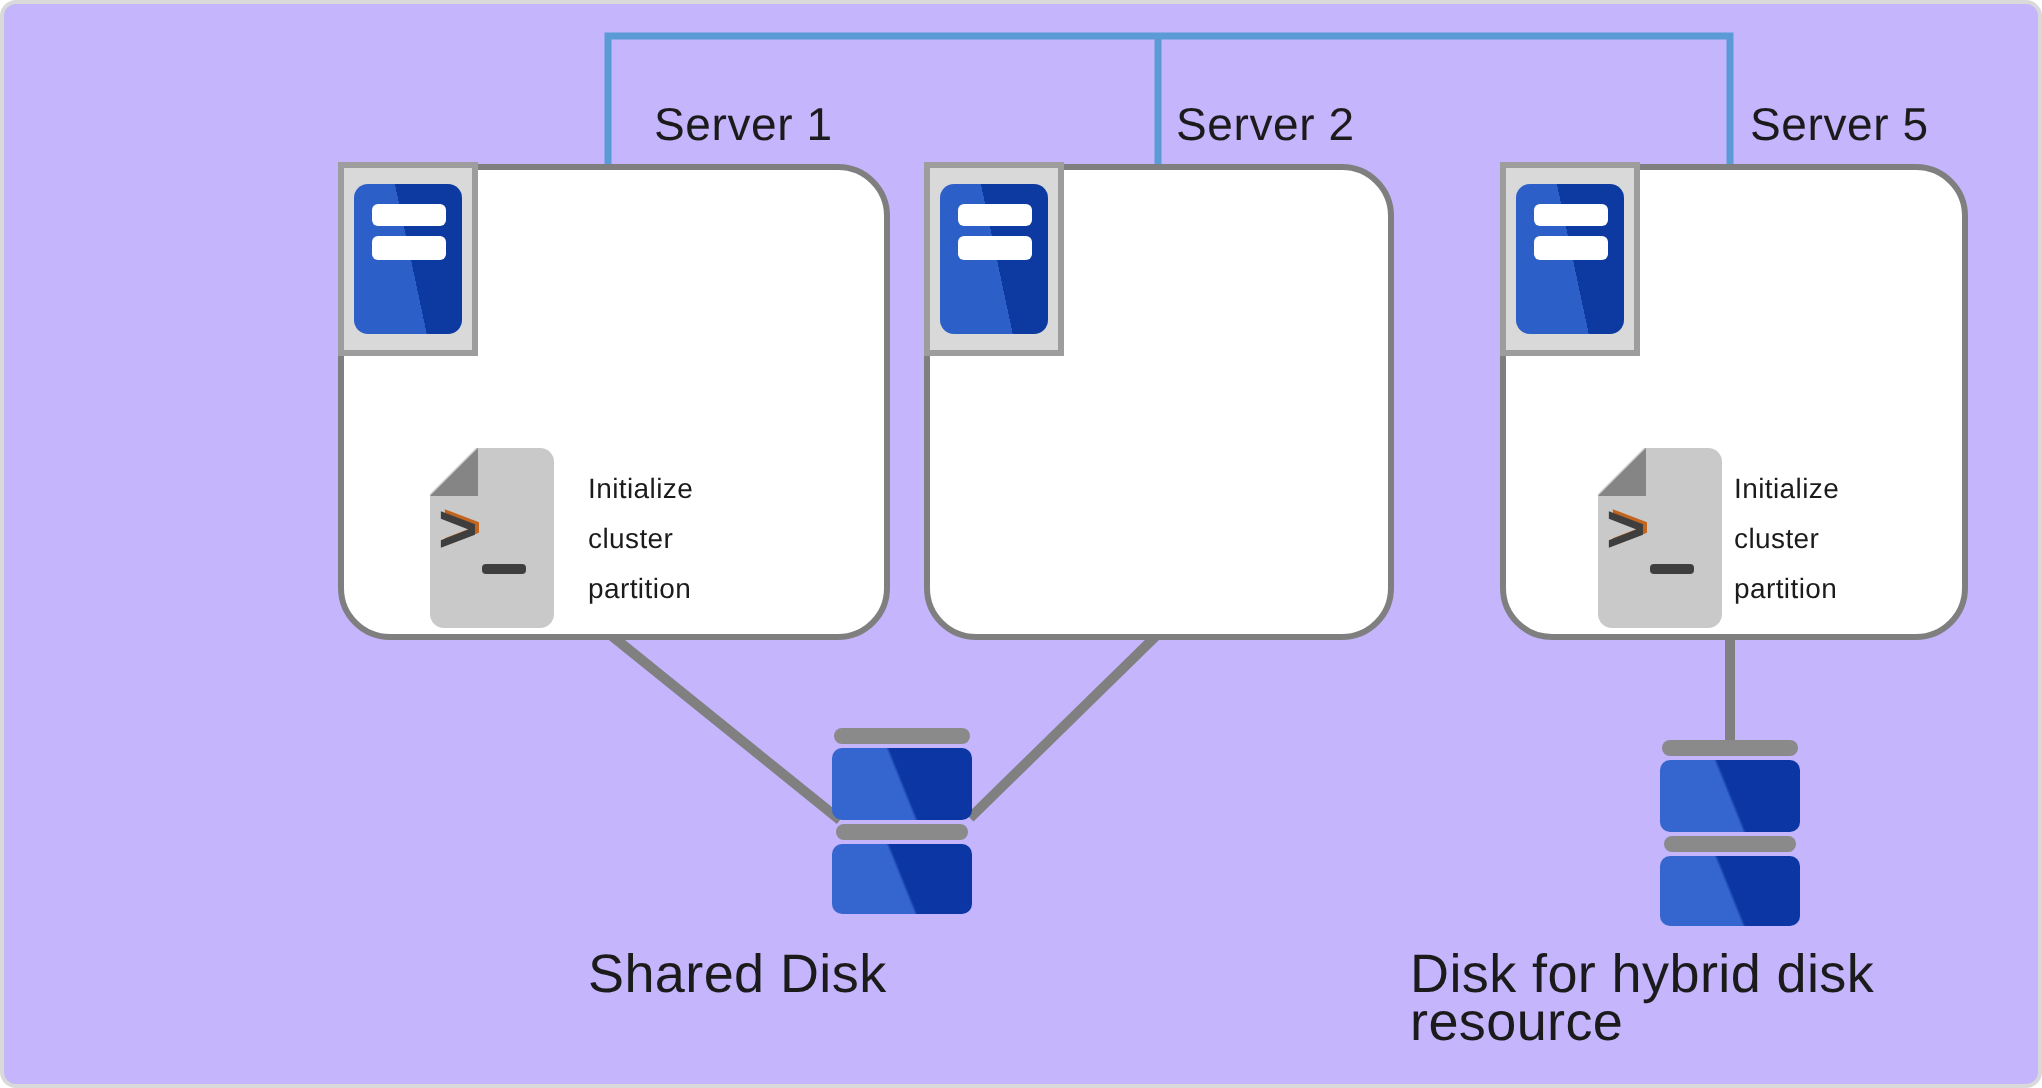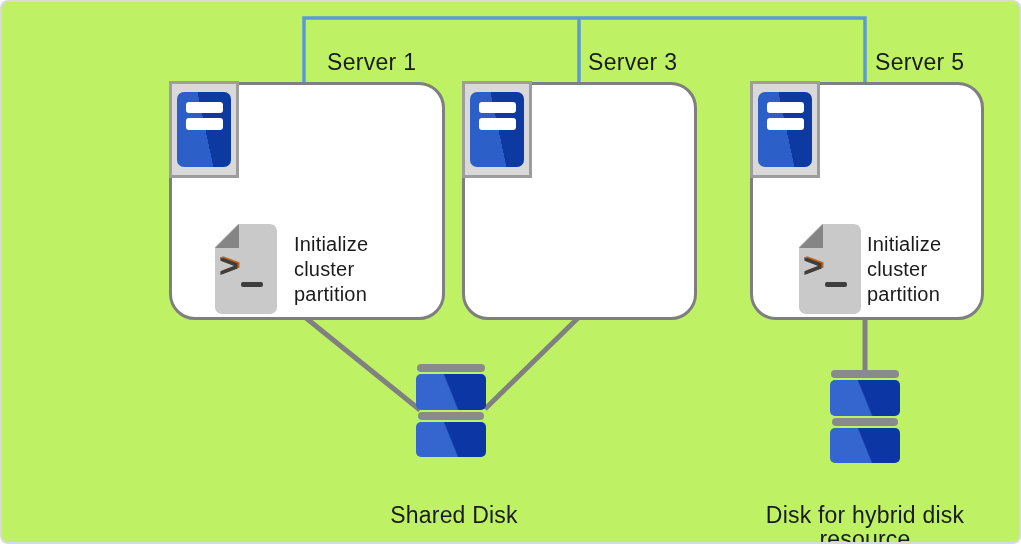--- a/index.html
+++ b/index.html
@@ -1,18 +1,18 @@
 <!DOCTYPE html>
 <html><head>
 <meta charset="utf-8">
 <style>
   html,body{margin:0;padding:0;background:#ffffff;}
   body{font-family:"Liberation Sans",sans-serif;}
   .canvas{position:relative;width:1021px;height:544px;box-sizing:border-box;
-          background:#bef264;border:2px solid #d9d9d9;border-radius:8px;
+          background:#c4b5fd;border:2px solid #d9d9d9;border-radius:8px;
           overflow:hidden;color:#1b1b1b;}
   .lines{position:absolute;left:0;top:0;width:1021px;height:544px;}
 
   .server-box{position:absolute;top:80px;height:238px;box-sizing:border-box;
               background:#ffffff;border:3px solid #7f7f7f;border-radius:26px;}
   .server-label{position:absolute;top:47px;font-size:23px;letter-spacing:.3px;white-space:nowrap;}
 
   .server-icon{position:absolute;top:79px;width:70px;height:97px;box-sizing:border-box;
                background:#d9d9d9;border:3px solid #9d9d9d;}
   .si-panel{position:absolute;left:5px;top:8px;width:54px;height:75px;border-radius:7px;
@@ -22,44 +22,44 @@
   .si-slot2{top:26px;height:12px;}
 
   .script-icon{position:absolute;width:62px;height:90px;}
   .sf-body{position:absolute;left:0;top:0;right:0;bottom:0;background:#c9c9c9;border-radius:7px;
            clip-path:polygon(23px 0,100% 0,100% 100%,0 100%,0 23px);}
   .sf-fold{position:absolute;left:0;top:0;width:24px;height:24px;background:#858585;
            clip-path:polygon(0 100%,100% 0,100% 100%);}
   .sf-prompt{position:absolute;left:4px;top:24px;font-size:34px;line-height:1;font-weight:700;
              color:#3e3e3e;text-shadow:2px -1px 0 #c2641c;}
   .sf-underscore{position:absolute;left:26px;top:58px;width:22px;height:5px;background:#3e3e3e;border-radius:2px;}
-  .script-note{position:absolute;font-size:20px;line-height:25px;letter-spacing:.2px;}
+  .script-note{position:absolute;font-size:14px;line-height:25px;letter-spacing:.2px;}
 
   .disk-icon{position:absolute;width:70px;height:93px;}
   .dk-cap{position:absolute;left:1px;right:1px;top:0;height:8px;background:#8a8a8a;border-radius:4px;}
   .dk-platter{position:absolute;left:0;right:0;border-radius:5px;
               background:linear-gradient(68deg,#3565cf 49%,#0c36a3 51%);}
   .dk-p1{top:10px;height:36px;}
   .dk-mid{position:absolute;left:2px;right:2px;top:48px;height:8px;background:#8a8a8a;border-radius:4px;}
   .dk-p2{top:58px;height:35px;}
-  .disk-label{position:absolute;top:501px;width:320px;text-align:center;
-              font-size:23px;line-height:24px;letter-spacing:.2px;}
+  .disk-label{position:absolute;top:473px;width:320px;
+              font-size:27px;line-height:24px;letter-spacing:.2px;}
 </style>
 </head>
 <body>
 
 <div class="canvas">
 
   <svg class="lines" viewBox="0 0 1021 544">
     <path d="M302,80 V16 H863 V80 M577,16 V80" fill="none" stroke-width="3.5" stroke="#5b9bd5"></path>
     <path d="M304,316 L418,408 M576,316 L483,407 M863,316 V374" fill="none" stroke-width="5" stroke="#808080"></path>
   </svg>
 
   <div class="server-label" style="left:325px">Server 1</div>
-  <div class="server-label" style="left:586px">Server 3</div>
+  <div class="server-label" style="left:586px">Server 2</div>
   <div class="server-label" style="left:873px">Server 5</div>
 
   <div class="server-box" style="left:167px;width:276px"></div>
   <div class="server-box" style="left:460px;width:235px"></div>
   <div class="server-box" style="left:748px;width:234px"></div>
 
   <div class="server-icon" style="left:167px">
     <div class="si-panel">
       <div class="si-slot si-slot1"></div>
       <div class="si-slot si-slot2"></div>

